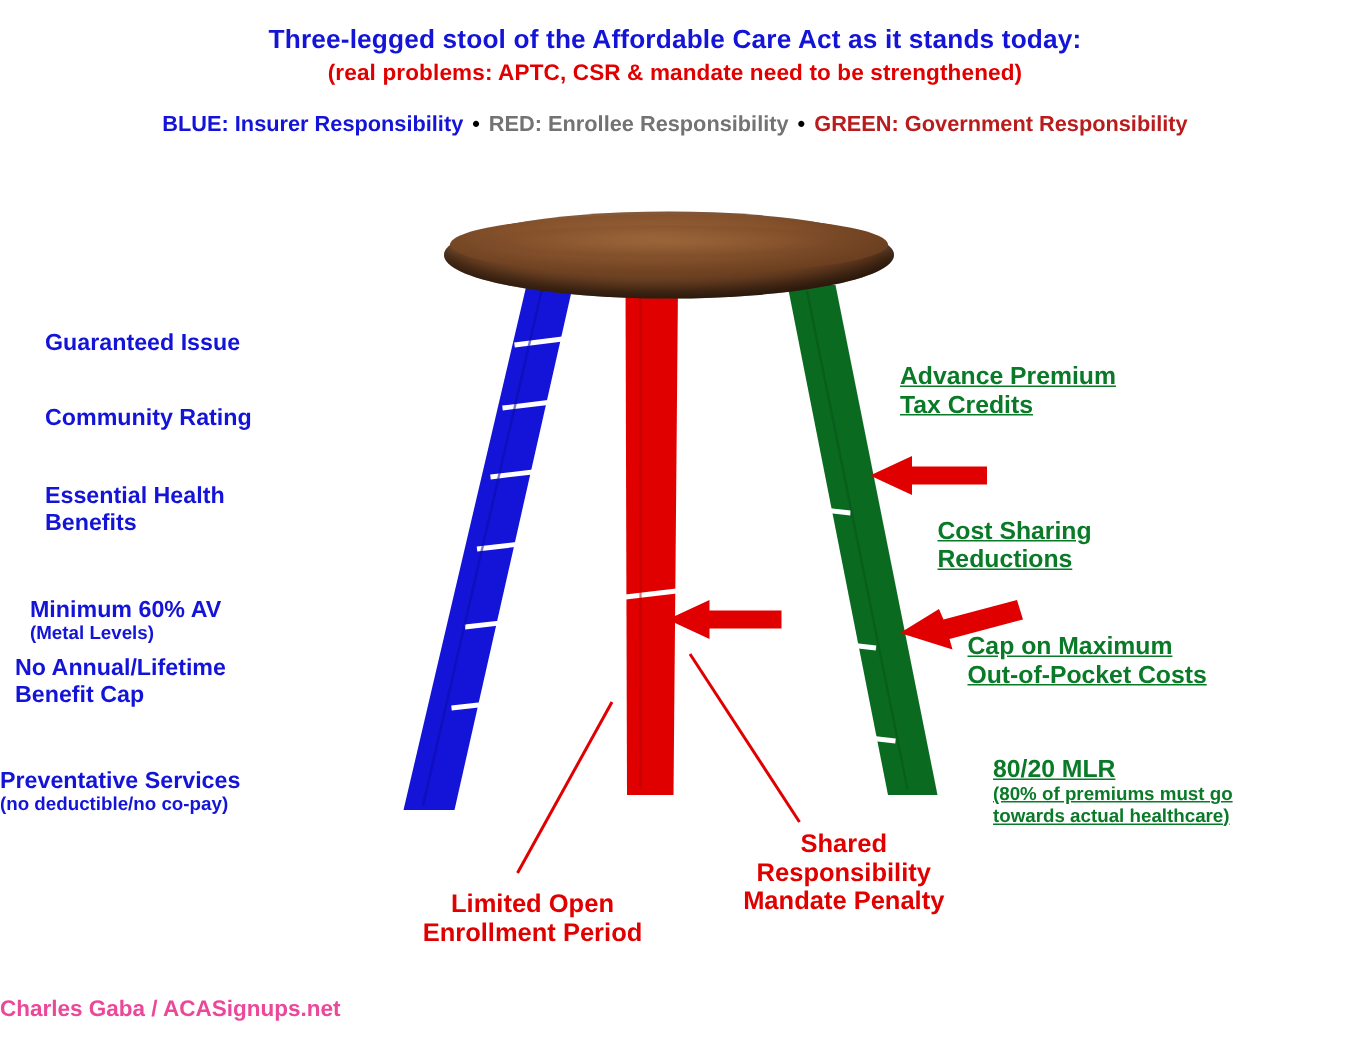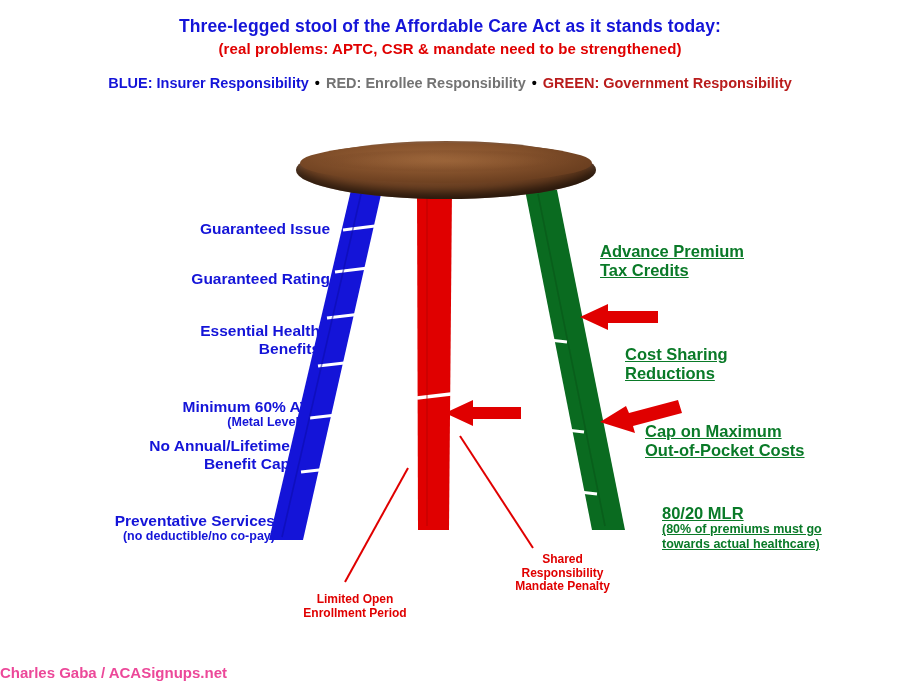--- a/index.html
+++ b/index.html
@@ -94,23 +94,23 @@
   }
   .leg svg { display: block; }
 
   
   .lbl {
     position: absolute;
     font-weight: bold;
     line-height: 1.13;
     white-space: pre-line;
   }
-  .lbl-blue  { color: #1414d8; text-align: right; font-size: 15.5px; }
+  .lbl-blue  { color: #1414d8; font-size: 15.5px; }
   .lbl-green { color: #0a7a28; text-align: left;  font-size: 16.5px; text-decoration: underline; }
-  .lbl-red   { color: #e00000; text-align: center;font-size: 12px; }
+  .lbl-red   { color: #e00000; text-align: center;font-size: 17px; }
   .sub {
     display: block;
     font-size: 12.5px;
     font-weight: bold;
     line-height: 1.15;
   }
 
   
   .ptr { position: absolute; z-index: 9; }
 
@@ -173,21 +173,21 @@
       <path d="M33,4 L100,336" stroke="#075216" stroke-width="1.6" fill="none" opacity="0.5"></path>
     </svg>
   </div>
 
   <div id="seat"></div>
   <div id="seat-top"></div>
   <div id="seat-grain"></div>
 
   <div class="lbl lbl-blue" style="left:30px; top:220px; width:300px;">Guaranteed Issue</div>
 
-  <div class="lbl lbl-blue" style="left:30px; top:270px; width:300px;">Guaranteed Rating</div>
+  <div class="lbl lbl-blue" style="left:30px; top:270px; width:300px;">Community Rating</div>
 
   <div class="lbl lbl-blue" style="left:30px; top:322px; width:290px;">Essential Health
 Benefits</div>
 
   <div class="lbl lbl-blue" style="left:20px; top:380px; width:290px;">
     <span>Minimum 60% AV</span>
     <span class="sub">(Metal Levels)</span>
   </div>
 
   <div class="lbl lbl-blue" style="left:10px; top:437px; width:280px;">No Annual/Lifetime

